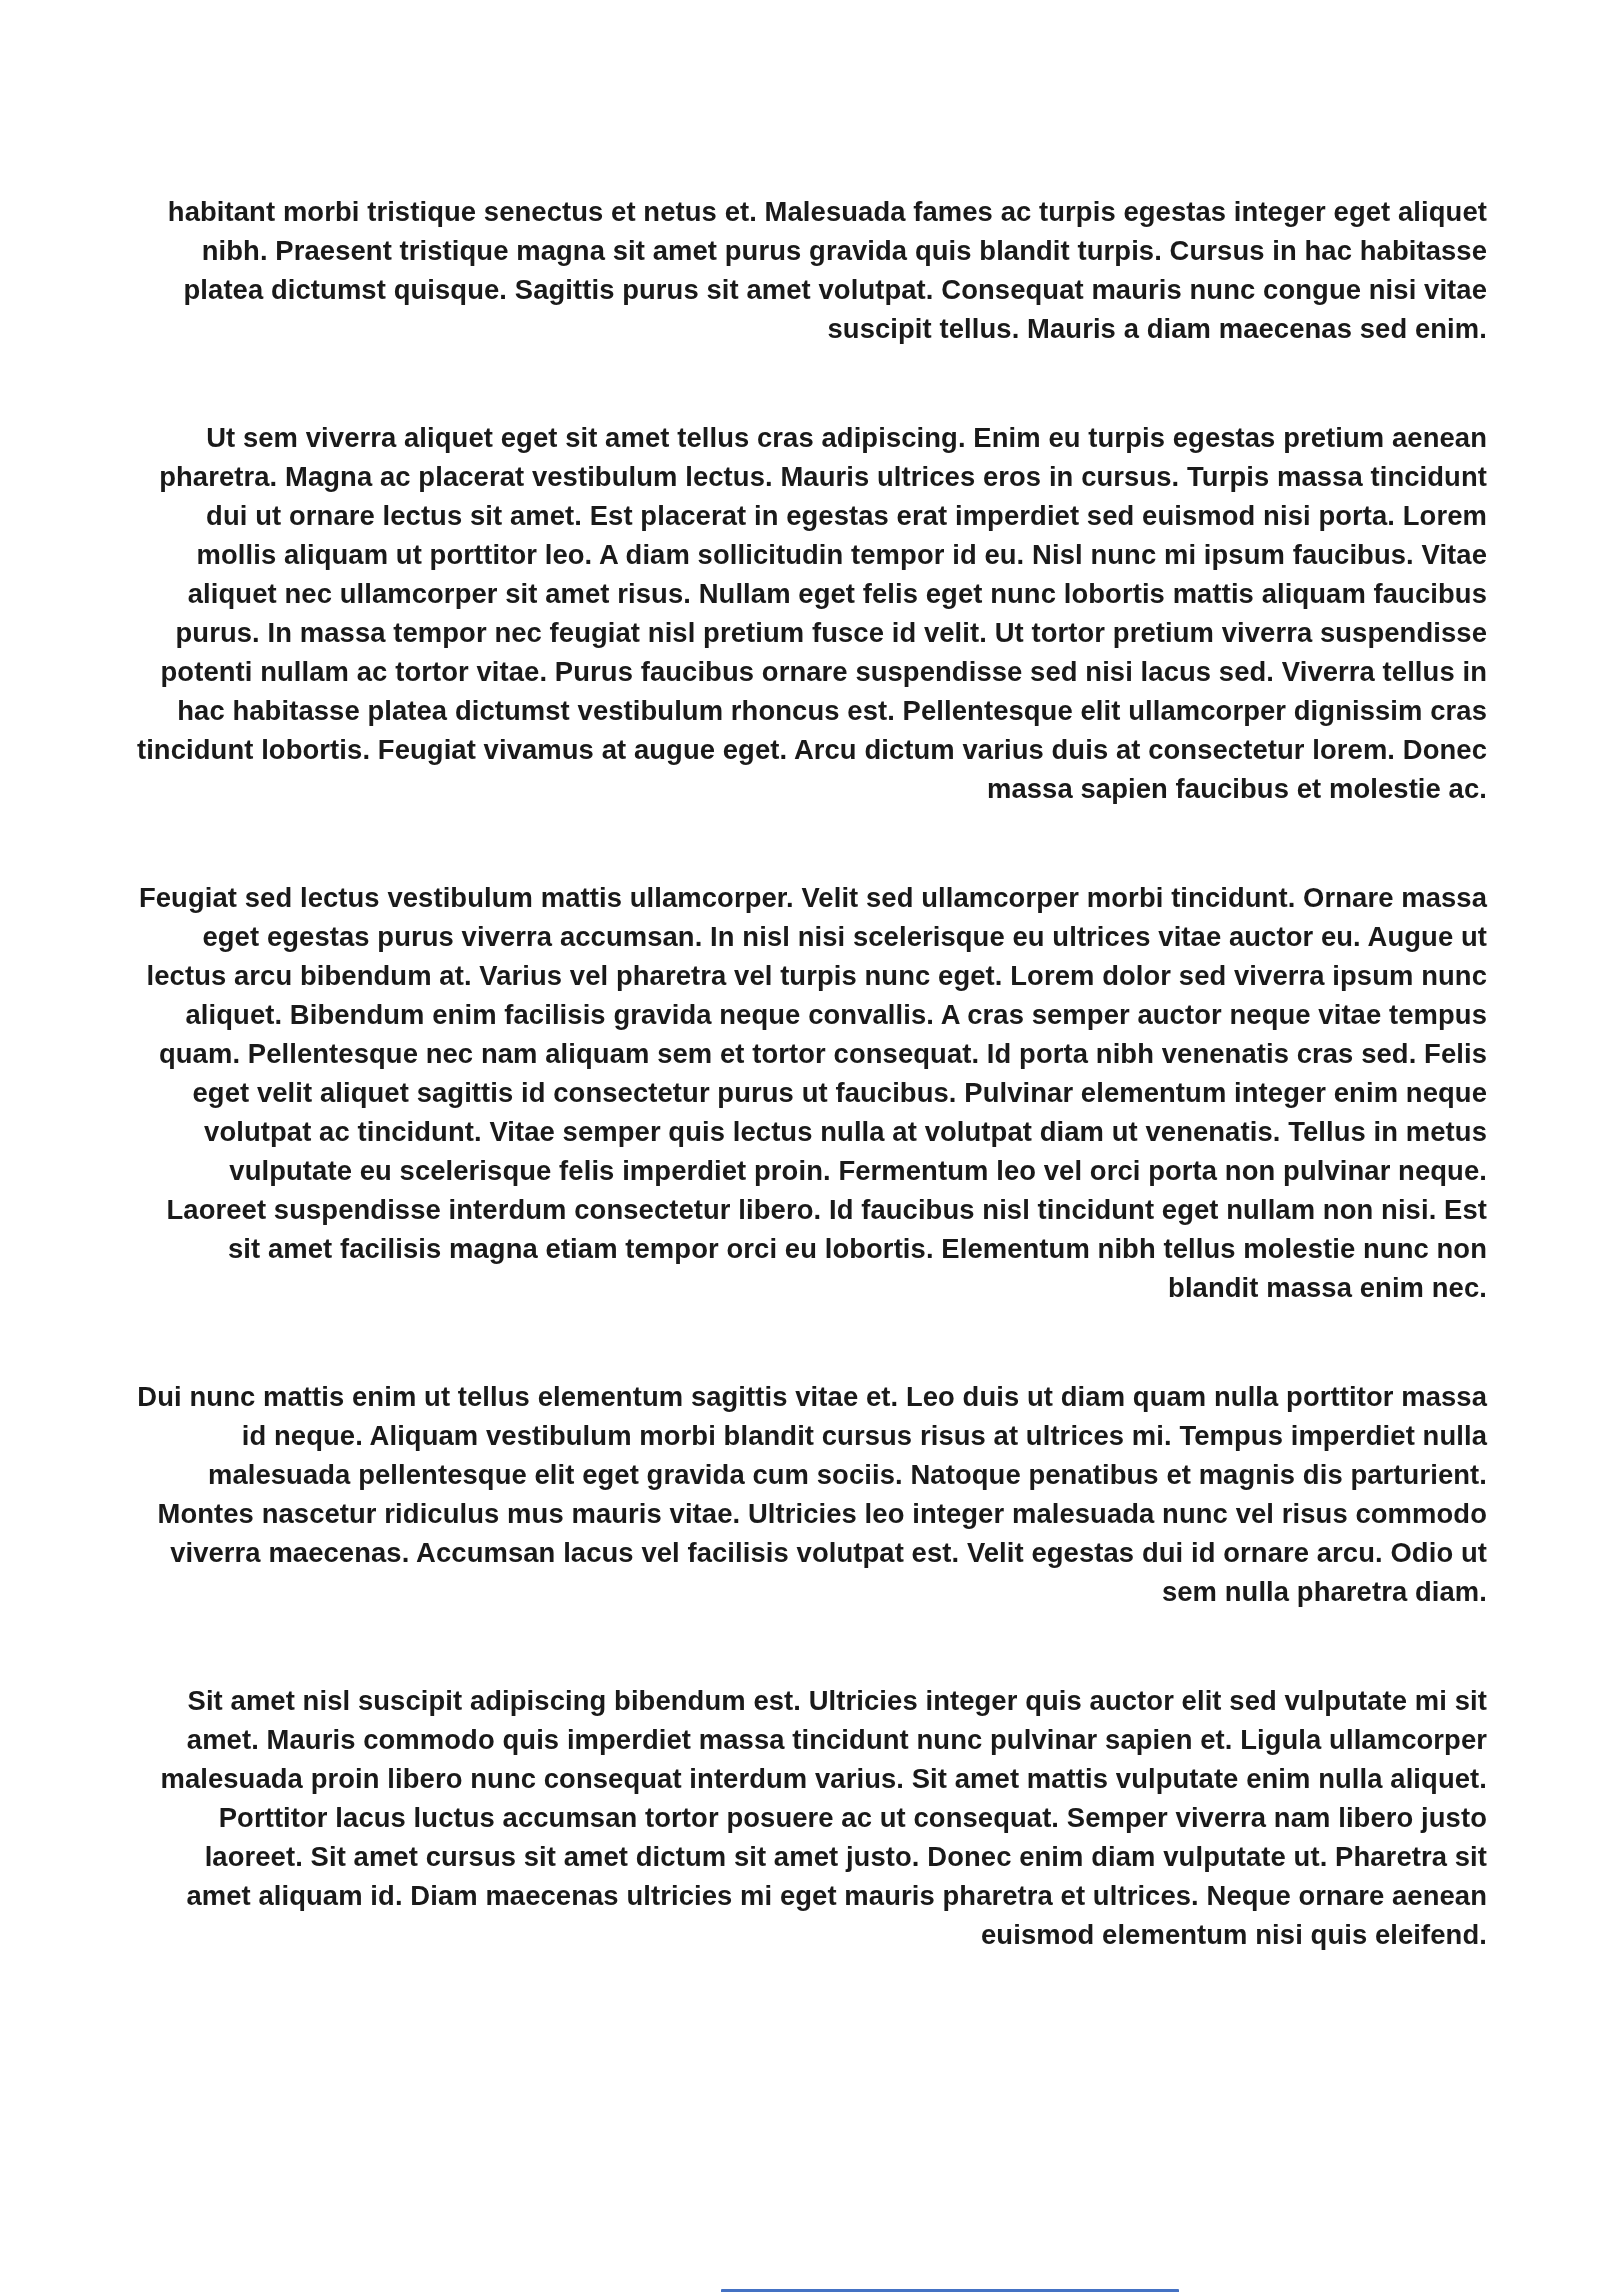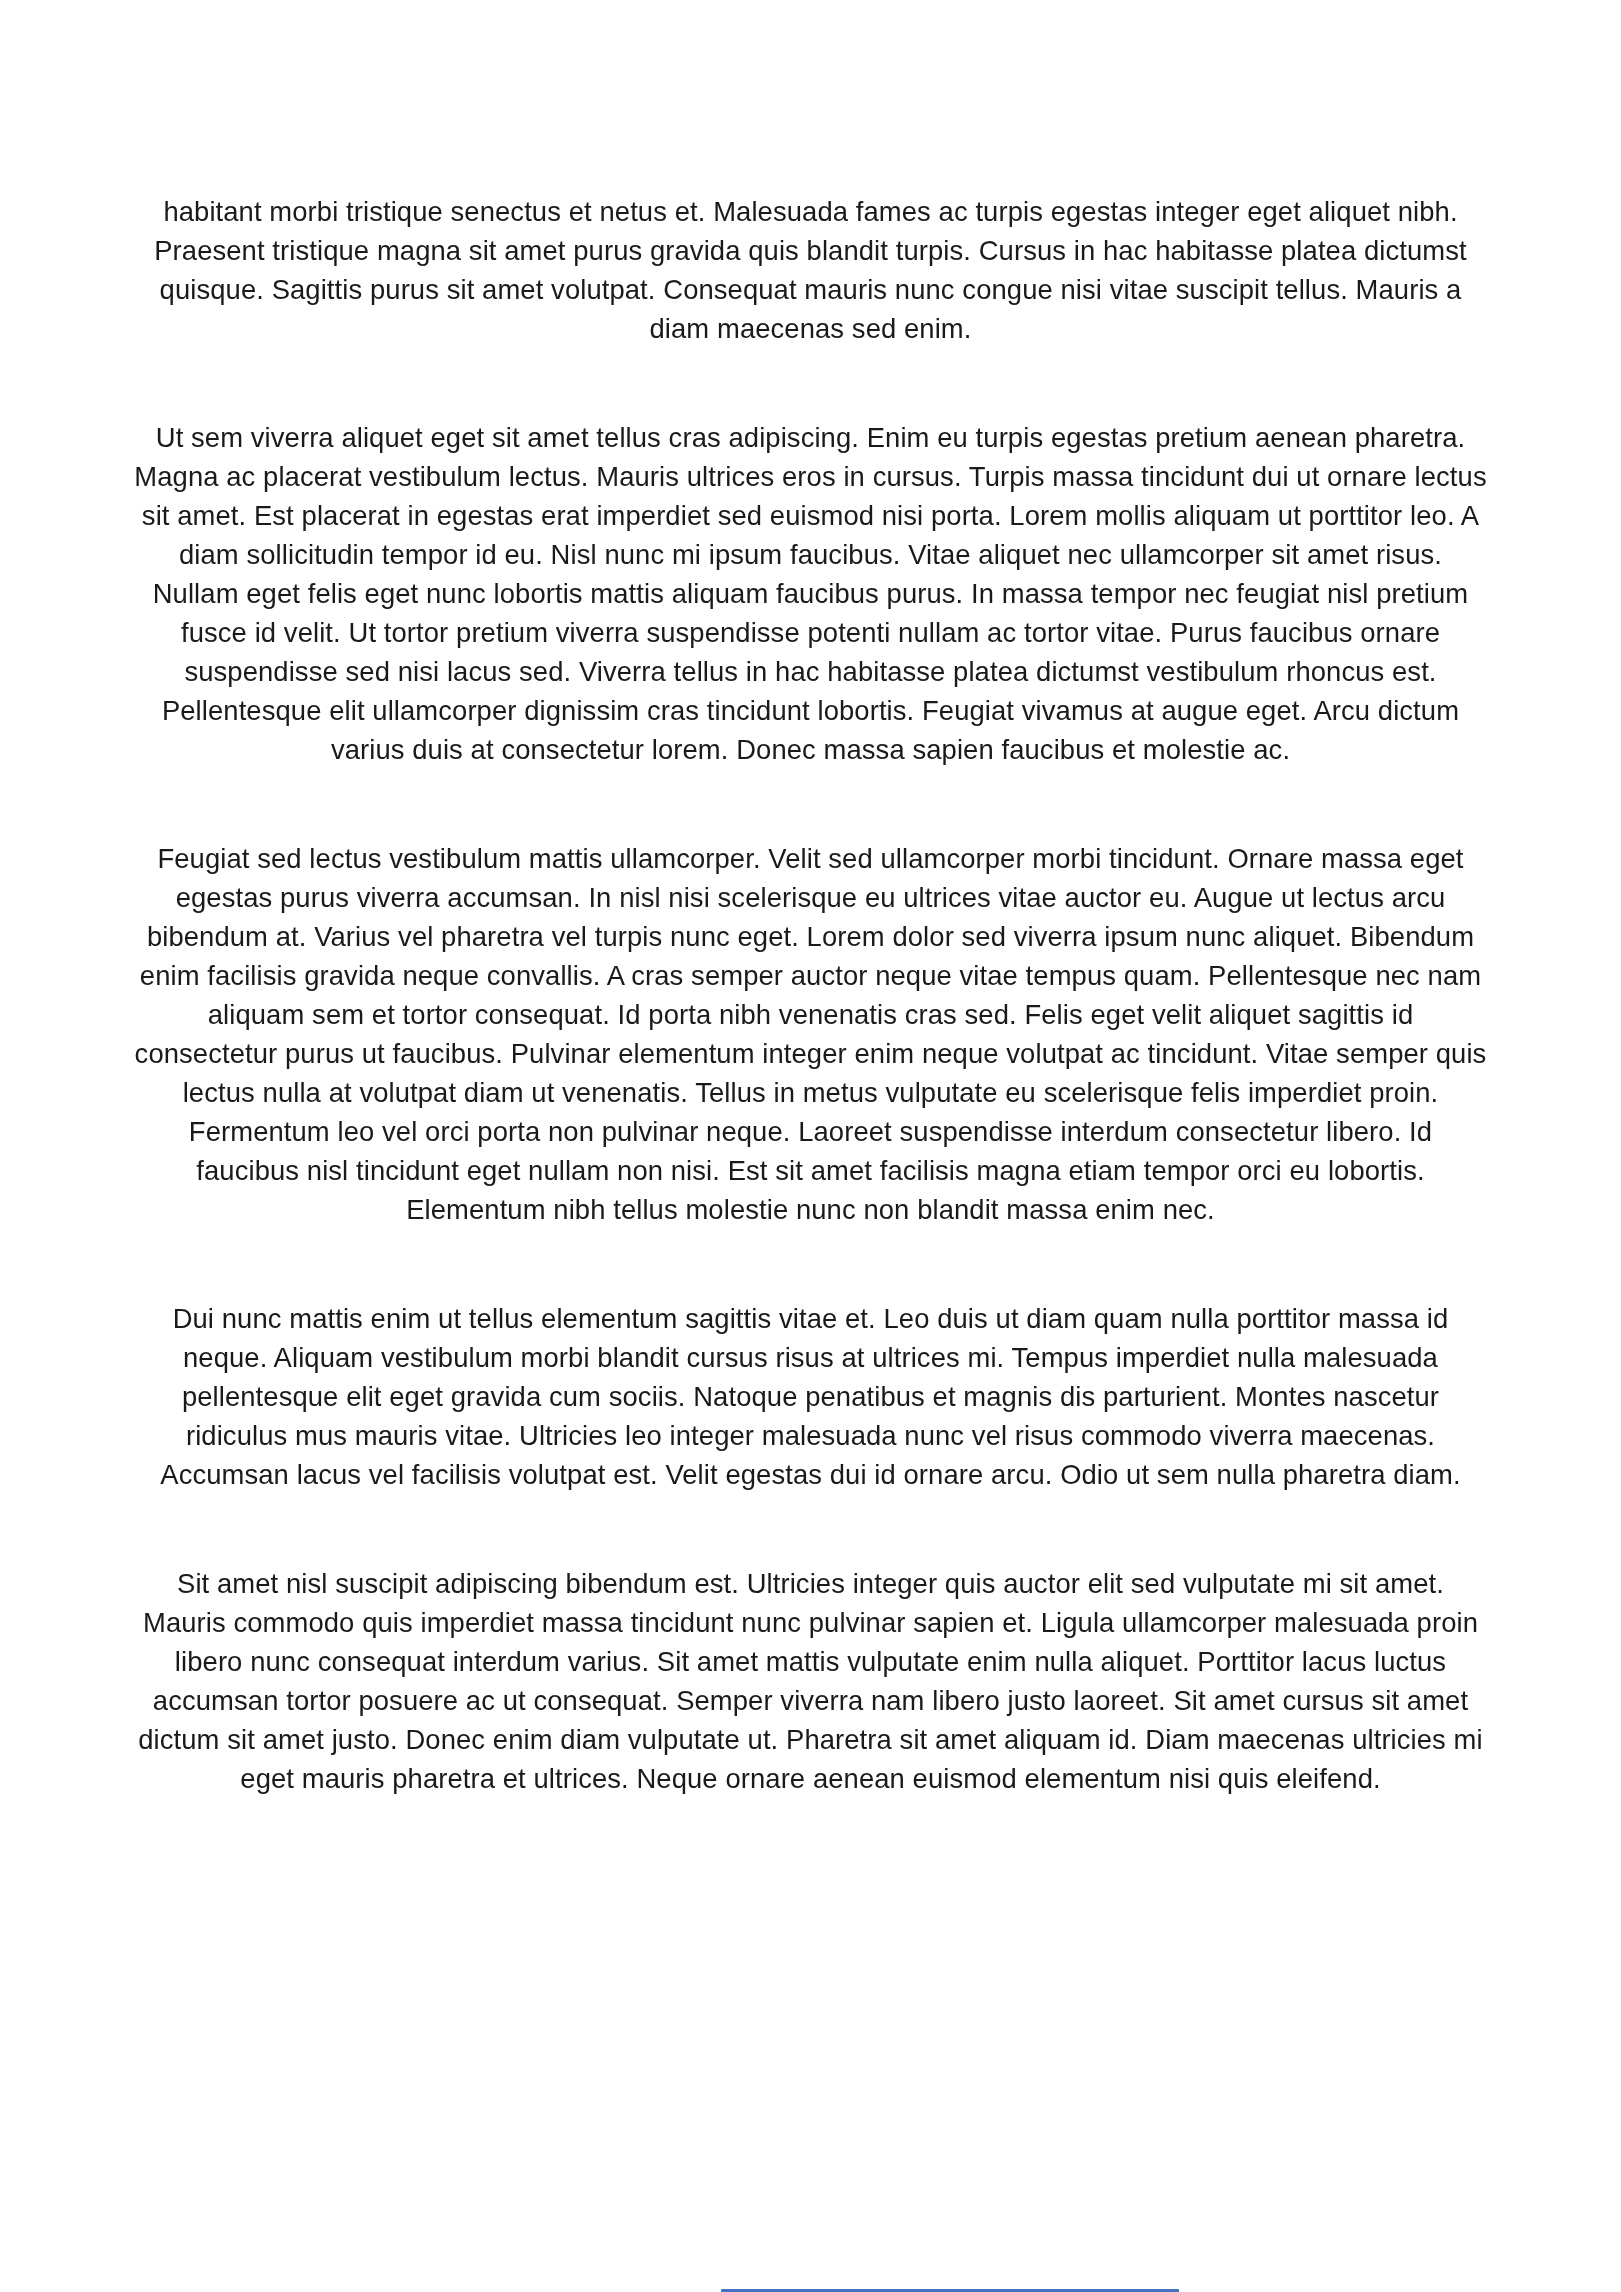--- a/index.html
+++ b/index.html
@@ -23,23 +23,23 @@
     position: absolute;
     top: 192px;
     left: 134px;
     width: 1353px;
   }
   .para {
     margin: 0 0 70px 0;
     font-size: 27.4px;
     line-height: 39px;
     color: #1a1a1a;
-    font-weight: 400;
+    font-weight: 700;
     letter-spacing: 0.1px;
-    text-align: center;
+    text-align: right;
   }
   .bottom-line {
     position: absolute;
     left: 721px;
     bottom: 0;
     width: 458px;
     height: 3.9px;
     border-radius: 1px;
   }
 </style>

